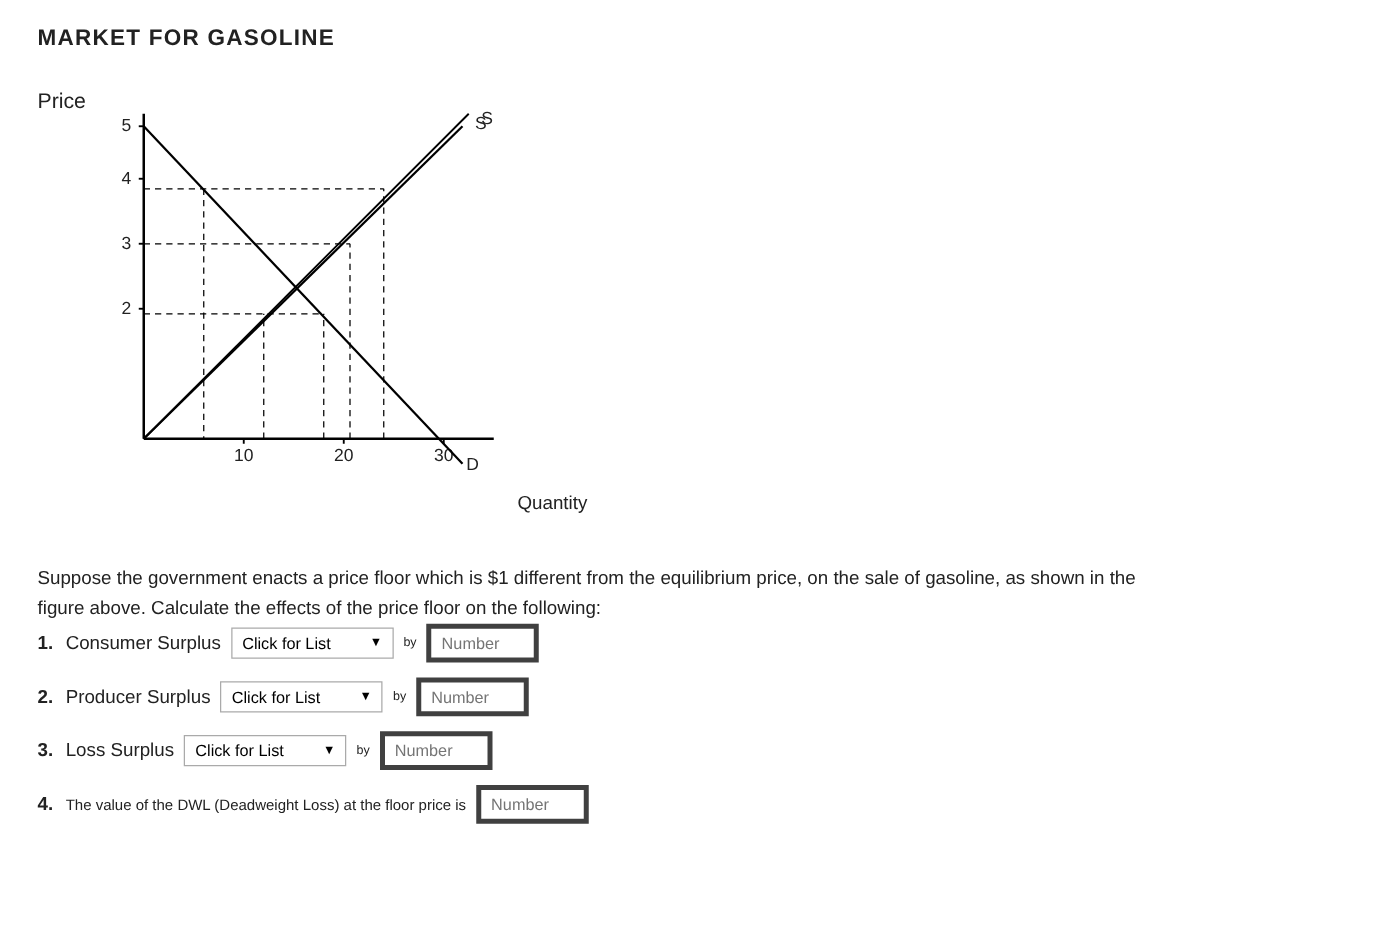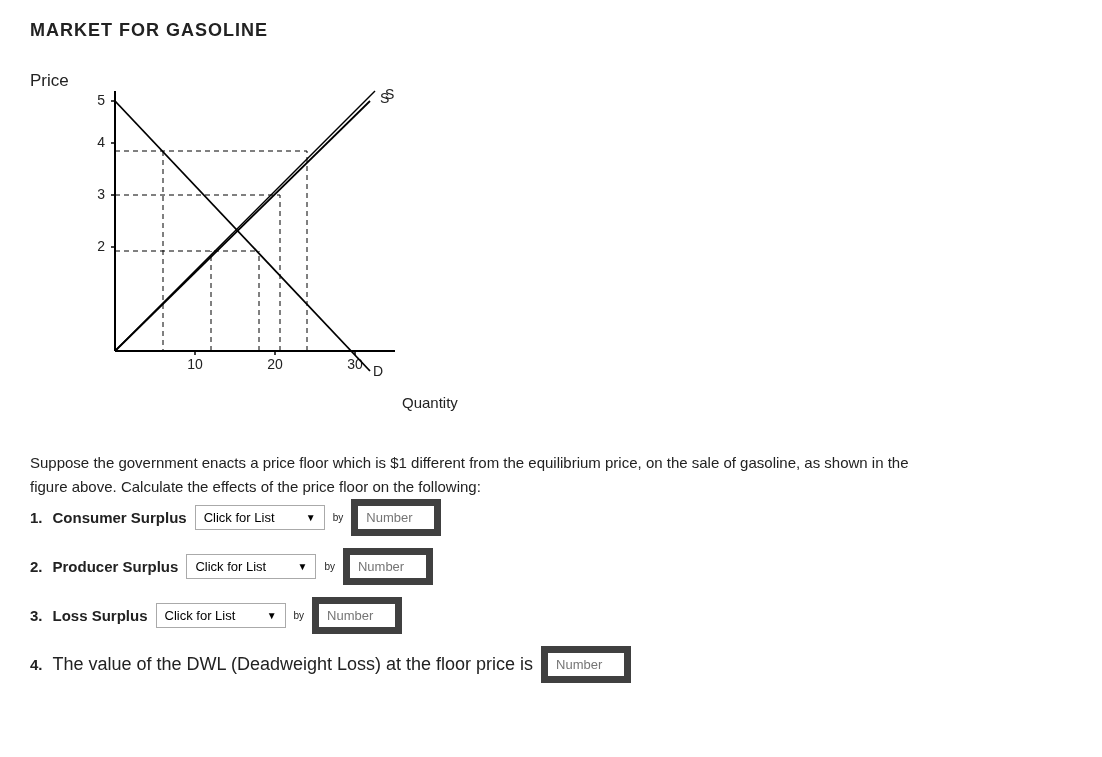--- a/index.html
+++ b/index.html
@@ -25,21 +25,21 @@
     .price-label {
       position: absolute;
       left: 0;
       top: 10px;
       font-size: 17px;
       font-weight: normal;
     }
     .quantity-label {
       position: absolute;
       bottom: 10px;
-      left: 372px;
+      left: 384px;
       font-size: 15px;
     }
     .chart-area {
       position: absolute;
       left: 55px;
       top: 30px;
       width: 320px;
       height: 290px;
     }
     .chart-area svg {
@@ -57,28 +57,28 @@
       display: flex;
       flex-direction: column;
       gap: 12px;
     }
     .question-row {
       display: flex;
       align-items: center;
       gap: 8px;
     }
     .question-label {
-      font-size: 18px;
+      font-size: 12px;
     }
     .question-number {
       font-weight: bold;
       margin-right: 2px;
     }
     .question-text {
-      font-weight: bold;
+      font-weight: normal;
     }
     .dropdown-btn {
       border: 1px solid #aaa;
       background: #fff;
       padding: 4px 8px;
       font-size: 13px;
       cursor: pointer;
       display: flex;
       align-items: center;
       gap: 4px;
@@ -86,21 +86,21 @@
     }
     .dropdown-btn .arrow {
       font-size: 10px;
       margin-left: auto;
     }
     .by-label {
       font-size: 10px;
       text-align: right;
     }
     .number-input {
-      border: 7px solid #404040;
+      border: 4px solid #404040;
       padding: 4px 8px;
       font-size: 13px;
       width: 90px;
       color: #aaa;
     }
     .question-4-row {
       display: flex;
       align-items: center;
       gap: 8px;
     }

